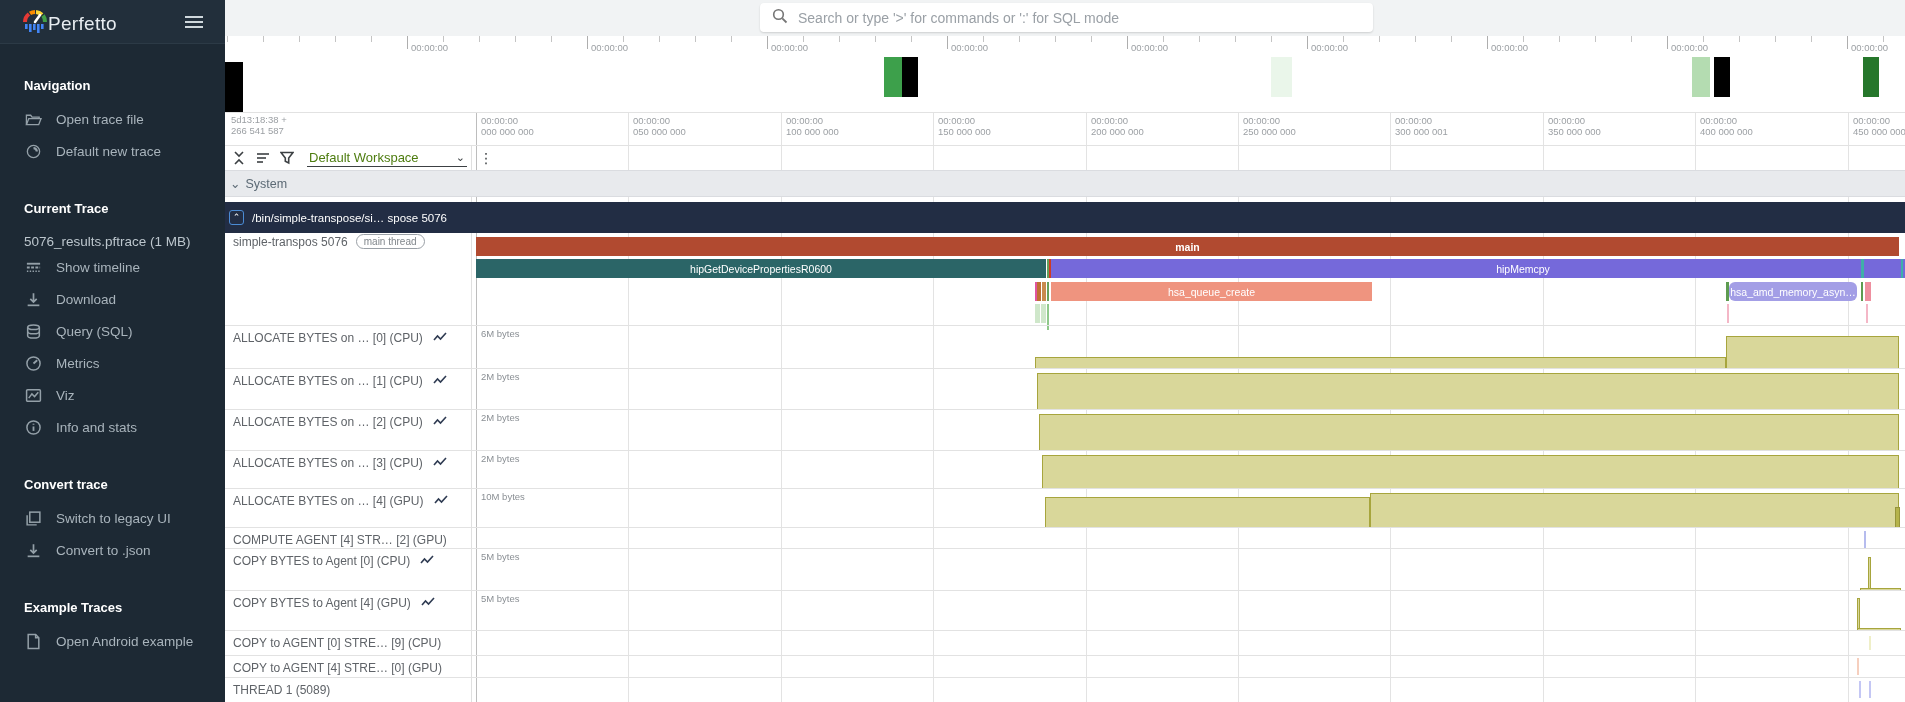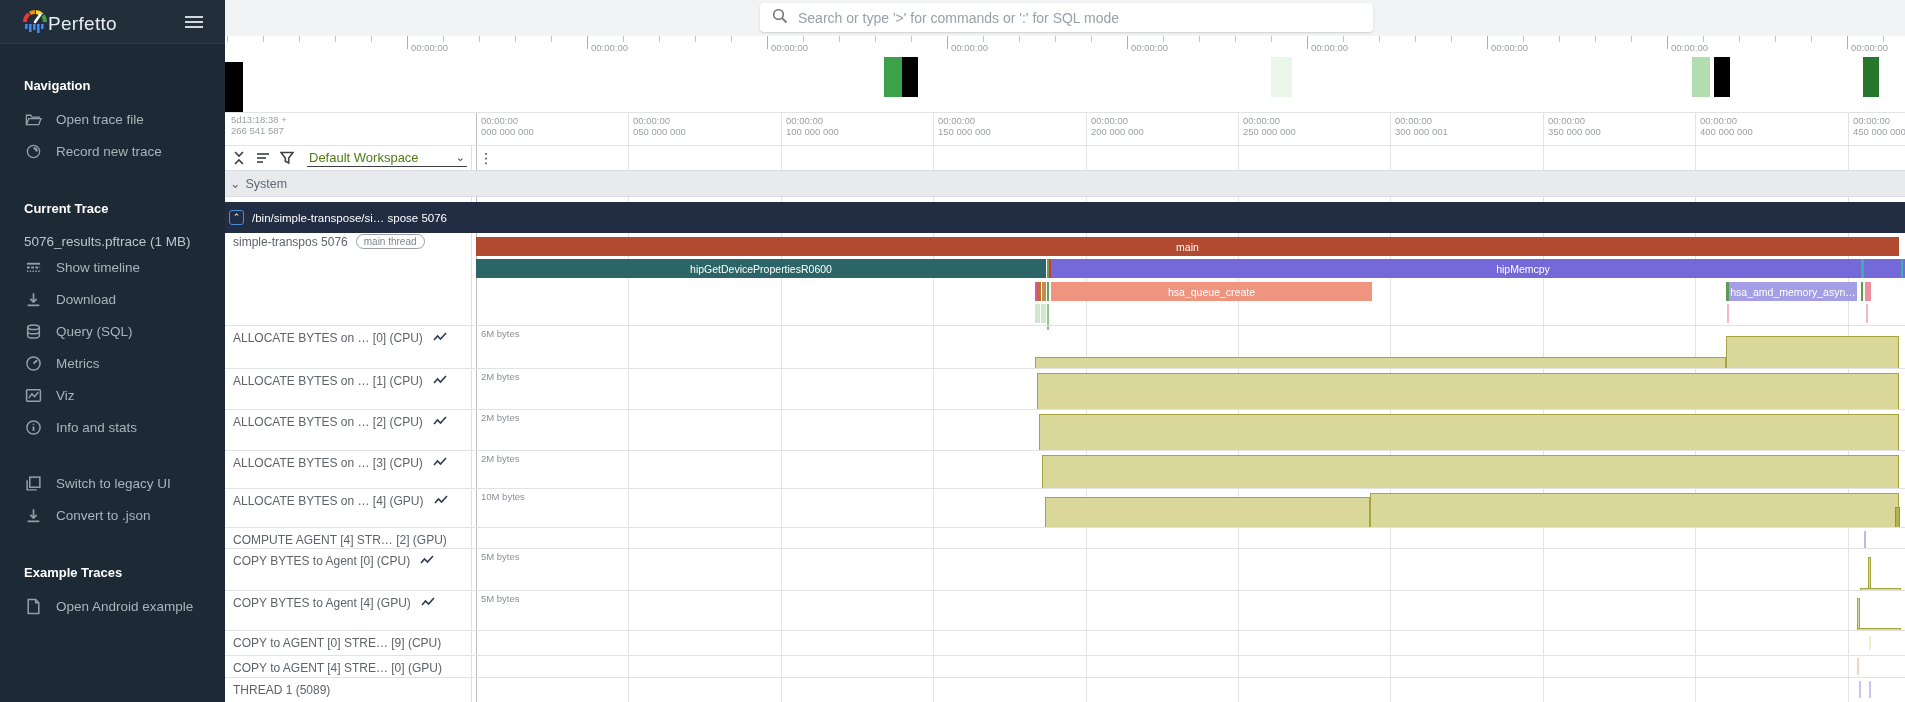--- a/index.html
+++ b/index.html
@@ -122,21 +122,21 @@
             </span>
             <span>Open trace file</span>
           </div>
           <div class="sb-item">
             <span class="ic">
               <svg viewBox="0 0 18 18">
                 <circle cx="9" cy="9" r="6.5"></circle>
                 <path d="M9 5.5 A3.5 3.5 0 0 1 12.5 9" stroke-width="2.4"></path>
               </svg>
             </span>
-            <span>Record new trace</span>
+            <span>Default new trace</span>
           </div>
         </div>
         <div class="sb-section">
           <div class="sb-title">Current Trace</div>
           <div class="sb-file">5076_results.pftrace (1 MB)</div>
           <div class="sb-item">
             <span class="ic">
               <svg viewBox="0 0 18 16">
                 <line x1="2" y1="4" x2="16" y2="4" stroke-width="2"></line>
                 <line x1="2" y1="8" x2="16" y2="8" stroke-width="2" stroke-dasharray="3 1.5"></line>
@@ -187,20 +187,21 @@
               <svg viewBox="0 0 16 16">
                 <circle cx="8" cy="8" r="6.2"></circle>
                 <line x1="8" y1="7" x2="8" y2="11.2" stroke-width="1.7"></line>
                 <line x1="8" y1="4.4" x2="8" y2="5.4" stroke-width="1.7"></line>
               </svg>
             </span>
             <span>Info and stats</span>
           </div>
         </div>
         <div class="sb-section">
+          <div class="sb-title">Convert trace</div>
           <div class="sb-item">
             <span class="ic">
               <svg viewBox="0 0 16 16">
                 <rect x="4.5" y="2" width="9.5" height="9.5"></rect>
                 <path d="M2 5 V14 H11"></path>
               </svg>
             </span>
             <span>Switch to legacy UI</span>
           </div>
           <div class="sb-item">
@@ -415,21 +416,21 @@
       </div>
       <span class="plabel">/bin/simple-transpose/si…  spose 5076</span>
     </div>
 
     <div class="thread-label">
       <span class="tname">simple-transpos 5076</span>
       <span class="badge">main thread</span>
     </div>
 
     <div id="slices">
-        <div class="slice" style="left: 251px; top: 201px; width: 1423px; height: 19px; background: rgb(177, 74, 48);">
+        <div class="slice" style="left: 251px; top: 201px; width: 1423px; height: 19px; background: rgb(177, 74, 48); font-weight: bold;">
           <span>main</span>
         </div>
         <div class="slice" style="left: 251px; top: 223px; width: 570px; height: 19px; background: rgb(43, 101, 103);">
           <span>hipGetDevicePropertiesR0600</span>
         </div>
         <div class="slice" style="left: 822px; top: 223px; width: 2px; height: 19px; background: rgb(103, 160, 91);"></div>
         <div class="slice" style="left: 824px; top: 223px; width: 2px; height: 19px; background: rgb(207, 59, 35);"></div>
         <div class="slice" style="left: 826px; top: 223px; width: 944px; height: 19px; background: rgb(117, 105, 218);">
           <span>hipMemcpy</span>
         </div>
@@ -437,21 +438,21 @@
         <div class="slice" style="left: 1640px; top: 223px; width: 6px; height: 19px; background: rgb(117, 105, 218);"></div>
         <div class="slice" style="left: 1676px; top: 223px; width: 2px; height: 19px; background: rgb(63, 176, 168);"></div>
         <div class="slice" style="left: 810px; top: 246px; width: 2px; height: 19px; background: rgb(224, 85, 159);"></div>
         <div class="slice" style="left: 812px; top: 246px; width: 4px; height: 19px; background: rgb(191, 112, 52);"></div>
         <div class="slice" style="left: 817px; top: 246px; width: 4px; height: 19px; background: rgb(201, 138, 78);"></div>
         <div class="slice" style="left: 822px; top: 246px; width: 2px; height: 19px; background: rgb(103, 160, 91);"></div>
         <div class="slice" style="left: 826px; top: 246px; width: 321px; height: 19px; background: rgb(239, 148, 127);">
           <span>hsa_queue_create</span>
         </div>
         <div class="slice" style="left: 1501px; top: 246px; width: 3px; height: 19px; background: rgb(93, 155, 80);"></div>
-        <div class="slice" style="left: 1504px; top: 246px; width: 128px; height: 19px; background: rgb(163, 158, 230);">
+        <div class="slice" style="left: 1504px; top: 246px; width: 128px; height: 19px; background: rgb(163, 158, 230); border-radius: 6px;">
           <span>hsa_amd_memory_asyn…</span>
         </div>
         <div class="slice" style="left: 1636px; top: 246px; width: 2px; height: 19px; background: rgb(93, 155, 80);"></div>
         <div class="slice" style="left: 1640px; top: 246px; width: 6px; height: 19px; background: rgb(238, 143, 159);"></div>
         <div class="slice" style="left: 810px; top: 268px; width: 5px; height: 19px; background: rgb(207, 231, 202);"></div>
         <div class="slice" style="left: 816px; top: 268px; width: 5px; height: 19px; background: rgb(207, 231, 202);"></div>
         <div class="slice" style="left: 822px; top: 268px; width: 2px; height: 26px; background: rgb(143, 201, 138);"></div>
         <div class="slice" style="left: 1502px; top: 268px; width: 2px; height: 19px; background: rgb(244, 183, 199);"></div>
         <div class="slice" style="left: 1641px; top: 268px; width: 2px; height: 19px; background: rgb(244, 183, 199);"></div>
       </div>

